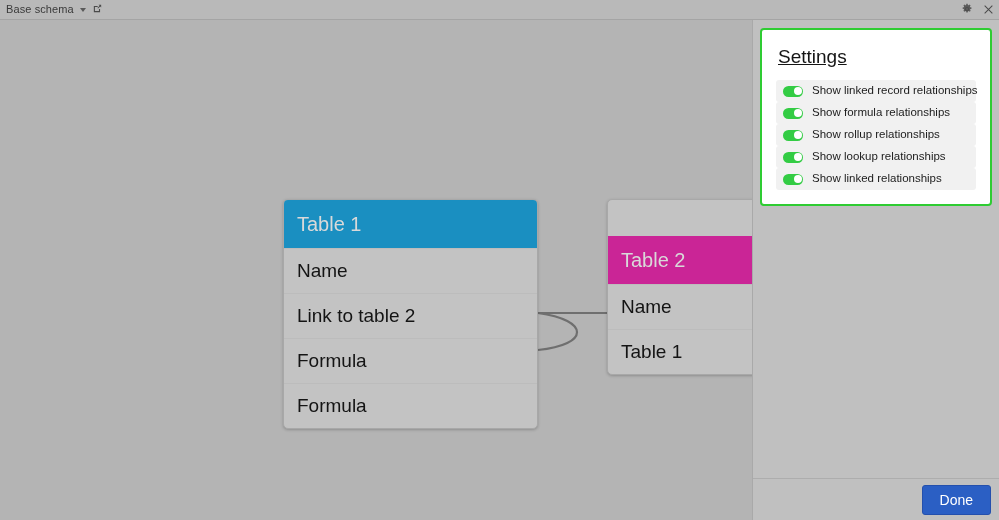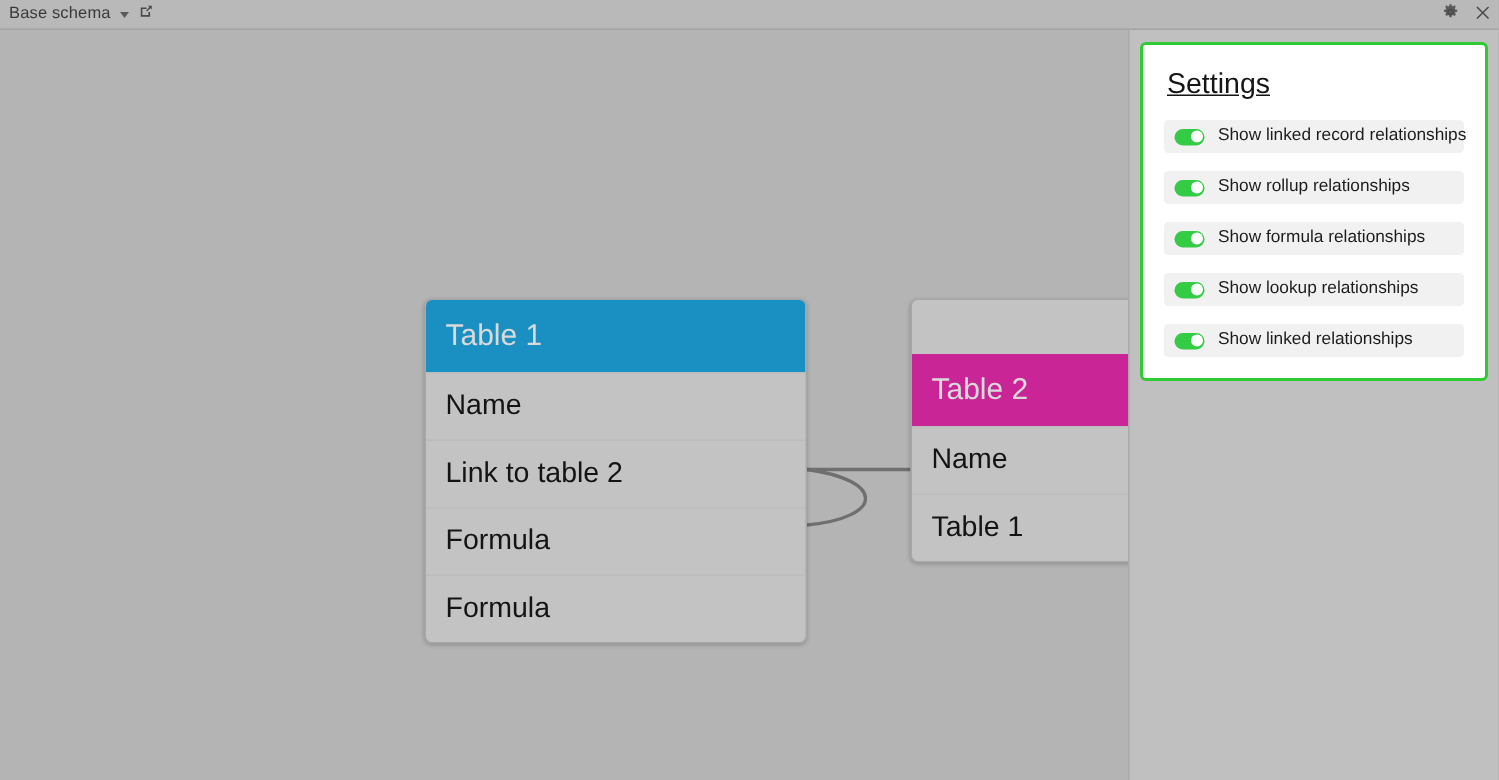--- a/index.html
+++ b/index.html
@@ -165,21 +165,20 @@
     text-decoration: underline;
   }
   .settings-row {
     display: flex;
     align-items: center;
     gap: 9px;
     background: #f1f1f1;
     border-radius: 3px;
     height: 22px;
     padding: 0 7px;
-    margin-bottom: 12px;
   }
   .settings-row:last-child { margin-bottom: 0; }
   .toggle {
     position: relative;
     width: 20px;
     height: 11px;
     border-radius: 6px;
     background: #33cc44;
     flex: 0 0 auto;
     cursor: pointer;
@@ -266,42 +265,45 @@
           <span class="toggle">
               <span class="knob"></span>
             </span>
           <span class="settings-label">Show linked record relationships</span>
         </div>
 
         <div class="settings-row">
           <span class="toggle">
               <span class="knob"></span>
             </span>
+          <span class="settings-label">Show formula relationships</span>
+        </div>
+
+        <div class="settings-row">
+          <span class="toggle">
+              <span class="knob"></span>
+            </span>
           <span class="settings-label">Show rollup relationships</span>
         </div>
 
         <div class="settings-row">
           <span class="toggle">
               <span class="knob"></span>
             </span>
-          <span class="settings-label">Show formula relationships</span>
-        </div>
-
-        <div class="settings-row">
-          <span class="toggle">
-              <span class="knob"></span>
-            </span>
           <span class="settings-label">Show lookup relationships</span>
         </div>
 
         <div class="settings-row">
           <span class="toggle">
               <span class="knob"></span>
             </span>
           <span class="settings-label">Show linked relationships</span>
         </div>
       </div>
 
     </div>
 
+    <div class="panel-footer">
+      <button class="done-button">Done</button>
+    </div>
   </div>
 
 </div>
 
 </body></html>

